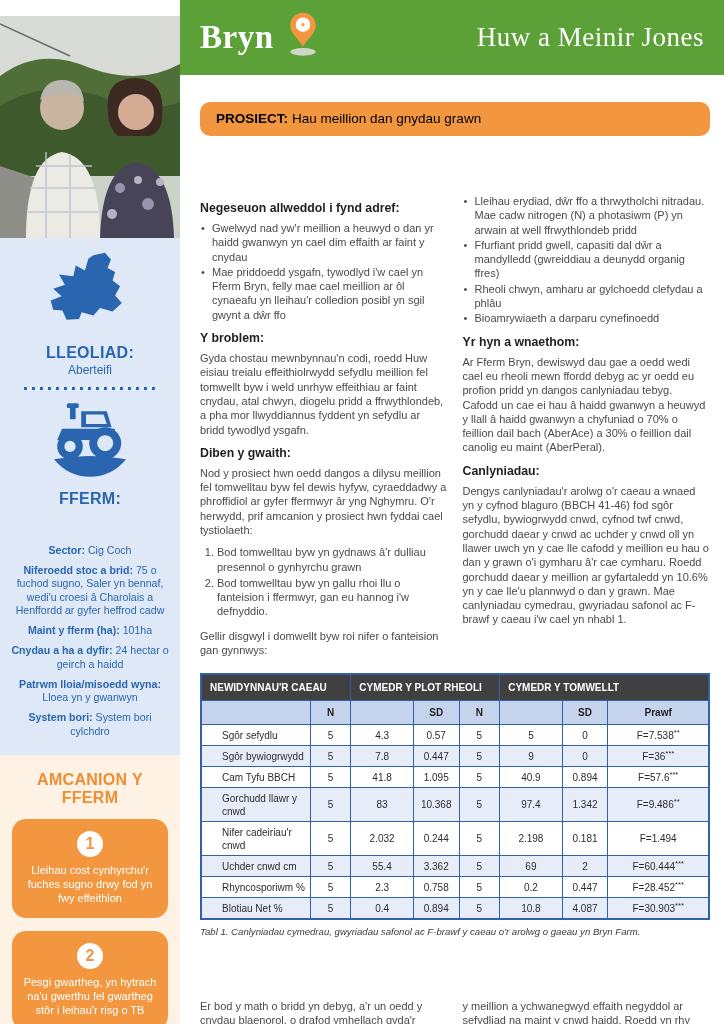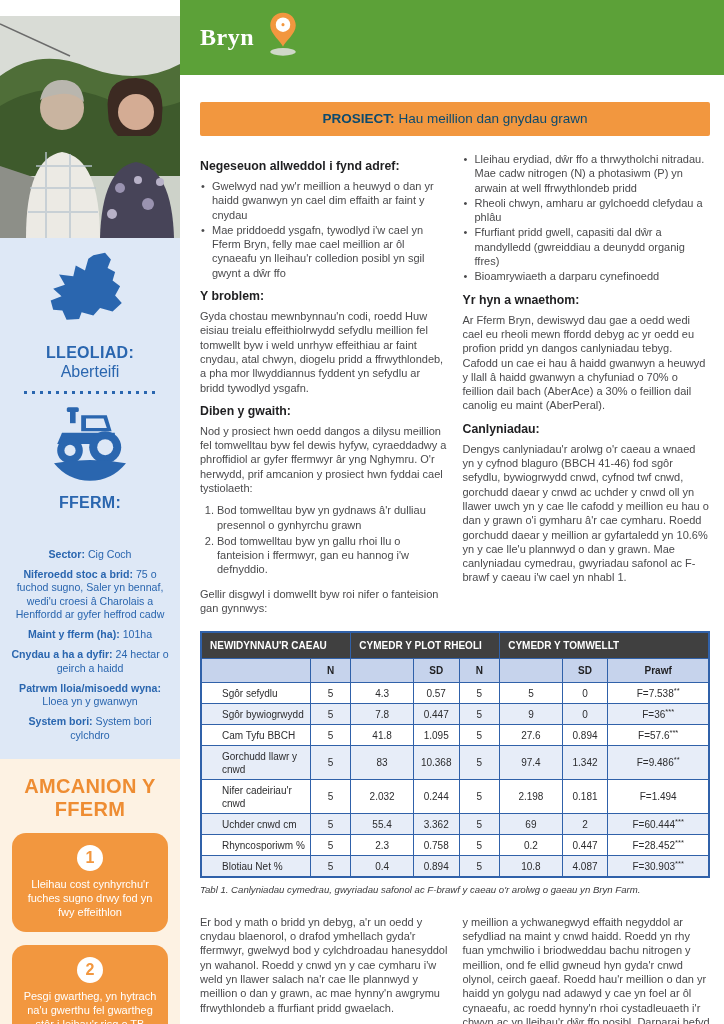--- a/index.html
+++ b/index.html
@@ -7,47 +7,47 @@
         font-family:"Liberation Sans",sans-serif;overflow:hidden;}
 
   
   .sidebar{position:absolute;left:0;top:16px;width:180px;height:1024px;display:flex;flex-direction:column;}
   .photo{height:222px;flex:0 0 222px;overflow:hidden;background:#cfd3cc;}
   .photo svg{display:block;}
   .loc-panel{background:#dee8f6;flex:0 0 443px;box-sizing:border-box;padding:12px 8px 10px;
              text-align:center;color:#2a66af;}
   .map-icon{margin:2px auto 6px;}
   .side-h{font-weight:bold;font-size:16px;letter-spacing:.3px;margin:2px 0 1px;}
-  .side-sub{font-size:16px;margin:0 0 10px;}
+  .side-sub{font-size:12px;margin:0 0 10px;}
   .dotted{height:3px;width:132px;margin:8px auto 10px;
           background:repeating-linear-gradient(90deg,#2a66af 0 3px,transparent 3px 8px);}
   .tractor-icon{margin:4px auto 6px;}
   .farm-details{font-size:10.6px;line-height:1.25;margin-top:36px;}
   .farm-details p{margin:0 0 7px;}
   .farm-details b{font-weight:bold;}
   .obj-panel{background:#fdf2e3;flex:1 1 auto;box-sizing:border-box;padding:16px 10px 10px;text-align:center;}
-  .obj-h{color:#ee8d33;font-weight:bold;font-size:20px;letter-spacing:.3px;margin:0 0 12px;}
+  .obj-h{color:#ee8d33;font-weight:bold;font-size:16px;letter-spacing:.3px;margin:0 0 12px;}
   .obj-card{background:#f2973f;border-radius:14px;color:#fff;padding:10px 10px 12px;margin:0 2px 13px;
             font-size:11px;line-height:1.3;}
   .obj-num{width:26px;height:26px;border-radius:50%;background:#ffffff;color:#f2973f;font-weight:bold;
            font-size:16px;line-height:26px;margin:2px auto 6px;}
 
   
   .right{position:absolute;left:180px;top:0;width:544px;height:1024px;}
   .green-bar{height:75px;background:#5ca138;display:flex;align-items:center;padding:0 20px;box-sizing:border-box;}
-  .brand{color:#fff;font-family:"Liberation Serif",serif;font-weight:bold;font-size:24px;letter-spacing:.5px;}
+  .brand{color:#fff;font-family:"Liberation Serif",serif;font-weight:bold;font-size:33px;letter-spacing:.5px;}
   .pin-wrap{margin:0 0 4px 12px;}
   .owners{margin-left:auto;color:#fff;font-family:"Liberation Serif",serif;font-size:27px;font-weight:normal;letter-spacing:.5px;}
-  .banner{margin:27px 14px 14px 20px;background:#f2973f;border-radius:2px;padding:9px 16px 10px;
-          color:#0c4a6e;font-size:13.5px;text-align:center;}
+  .banner{margin:27px 14px 14px 20px;background:#f2973f;border-radius:10px;padding:9px 16px 10px;
+          color:#000000;font-size:13.5px;}
   .banner b{font-weight:bold;margin-right:4px;}
 
   .content{padding:0 14px 0 20px;color:#4a4a4c;font-size:11px;line-height:1.3;}
   .cols{display:flex;gap:15px;}
-  .col{flex:1;min-width:0;}
+  .col{flex:1;min-width:0;margin-top:42px;}
   h3{font-size:12.3px;color:#1f1f21;margin:9px 0 4px;font-weight:bold;}
   .content p{margin:0 0 8px;}
   ul.b{list-style:none;margin:2px 0 8px;padding:0;}
   ul.b li{position:relative;padding-left:12px;margin:0 0 1px;}
   ul.b li::before{content:"•";position:absolute;left:1px;top:0;}
   ol.n{margin:2px 0 10px;padding-left:17px;}
   ol.n li{margin:0 0 2px;}
 
   
   table.res{width:100%;border-collapse:collapse;margin-top:8px;font-size:10px;color:#2c2c2e;
@@ -153,20 +153,21 @@
     <div class="green-bar">
       <span class="brand">Bryn</span>
       <span class="pin-wrap">
         <svg width="34" height="46" viewBox="0 0 40 54">
           <ellipse cx="20" cy="48" rx="15" ry="4.5" fill="#cfd8c8"></ellipse>
           <path d="M20,2 C29,2 35,9 35,17 C35,27 22,36 20,42 C18,36 5,27 5,17 C5,9 11,2 20,2 Z" fill="#f2973f"></path>
           <circle cx="20" cy="16" r="8.5" fill="#ffffff"></circle>
           <circle cx="20" cy="16" r="1.8" fill="#f2973f"></circle>
         </svg>
       </span>
+      <span class="owners">Huw a Meinir Jones</span>
     </div>
 
     <div class="banner">
       <b>PROSIECT:</b><span>Hau meillion dan gnydau grawn</span>
     </div>
 
     <div class="content">
 
       <div class="cols">
         <div class="col">
@@ -182,22 +183,22 @@
           <ol class="n">
             <li>Bod tomwelltau byw yn gydnaws â'r dulliau presennol o gynhyrchu grawn</li>
             <li>Bod tomwelltau byw yn gallu rhoi llu o fanteision i ffermwyr, gan eu hannog i'w defnyddio.</li>
           </ol>
           <p>Gellir disgwyl i domwellt byw roi nifer o fanteision gan gynnwys:</p>
         </div>
 
         <div class="col">
           <ul class="b">
             <li>Lleihau erydiad, dŵr ffo a thrwytholchi nitradau. Mae cadw nitrogen (N) a photasiwm (P) yn arwain at well ffrwythlondeb pridd</li>
+            <li>Ffurfiant pridd gwell, capasiti dal dŵr a mandylledd (gwreiddiau a deunydd organig ffres)</li>
             <li>Rheoli chwyn, amharu ar gylchoedd clefydau a phlâu</li>
-            <li>Ffurfiant pridd gwell, capasiti dal dŵr a mandylledd (gwreiddiau a deunydd organig ffres)</li>
             <li>Bioamrywiaeth a darparu cynefinoedd</li>
           </ul>
           <h3>Yr hyn a wnaethom:</h3>
           <p>Ar Fferm Bryn, dewiswyd dau gae a oedd wedi cael eu rheoli mewn ffordd debyg ac yr oedd eu profion pridd yn dangos canlyniadau tebyg. Cafodd un cae ei hau â haidd gwanwyn a heuwyd y llall â haidd gwanwyn a chyfuniad o 70% o feillion dail bach (AberAce) a 30% o feillion dail canolig eu maint (AberPeral).</p>
           <h3>Canlyniadau:</h3>
           <p>Dengys canlyniadau'r arolwg o'r caeau a wnaed yn y cyfnod blaguro (BBCH 41-46) fod sgôr sefydlu, bywiogrwydd cnwd, cyfnod twf cnwd, gorchudd daear y cnwd ac uchder y cnwd oll yn llawer uwch yn y cae lle cafodd y meillion eu hau o dan y grawn o'i gymharu â'r cae cymharu. Roedd gorchudd daear y meillion ar gyfartaledd yn 10.6% yn y cae lle'u plannwyd o dan y grawn. Mae canlyniadau cymedrau, gwyriadau safonol ac F-brawf y caeau i'w cael yn nhabl 1.</p>
         </div>
       </div>
 
       <table class="res">
@@ -248,21 +249,21 @@
               <td>9</td>
               <td>0</td>
               <td>F=36<sup>***</sup></td>
             </tr>
             <tr>
               <td class="lbl">Cam Tyfu BBCH</td>
               <td>5</td>
               <td>41.8</td>
               <td>1.095</td>
               <td>5</td>
-              <td>27.6</td>
+              <td>40.9</td>
               <td>0.894</td>
               <td>F=57.6<sup>***</sup></td>
             </tr>
             <tr>
               <td class="lbl">Gorchudd llawr y cnwd</td>
               <td>5</td>
               <td>83</td>
               <td>10.368</td>
               <td>5</td>
               <td>97.4</td>

